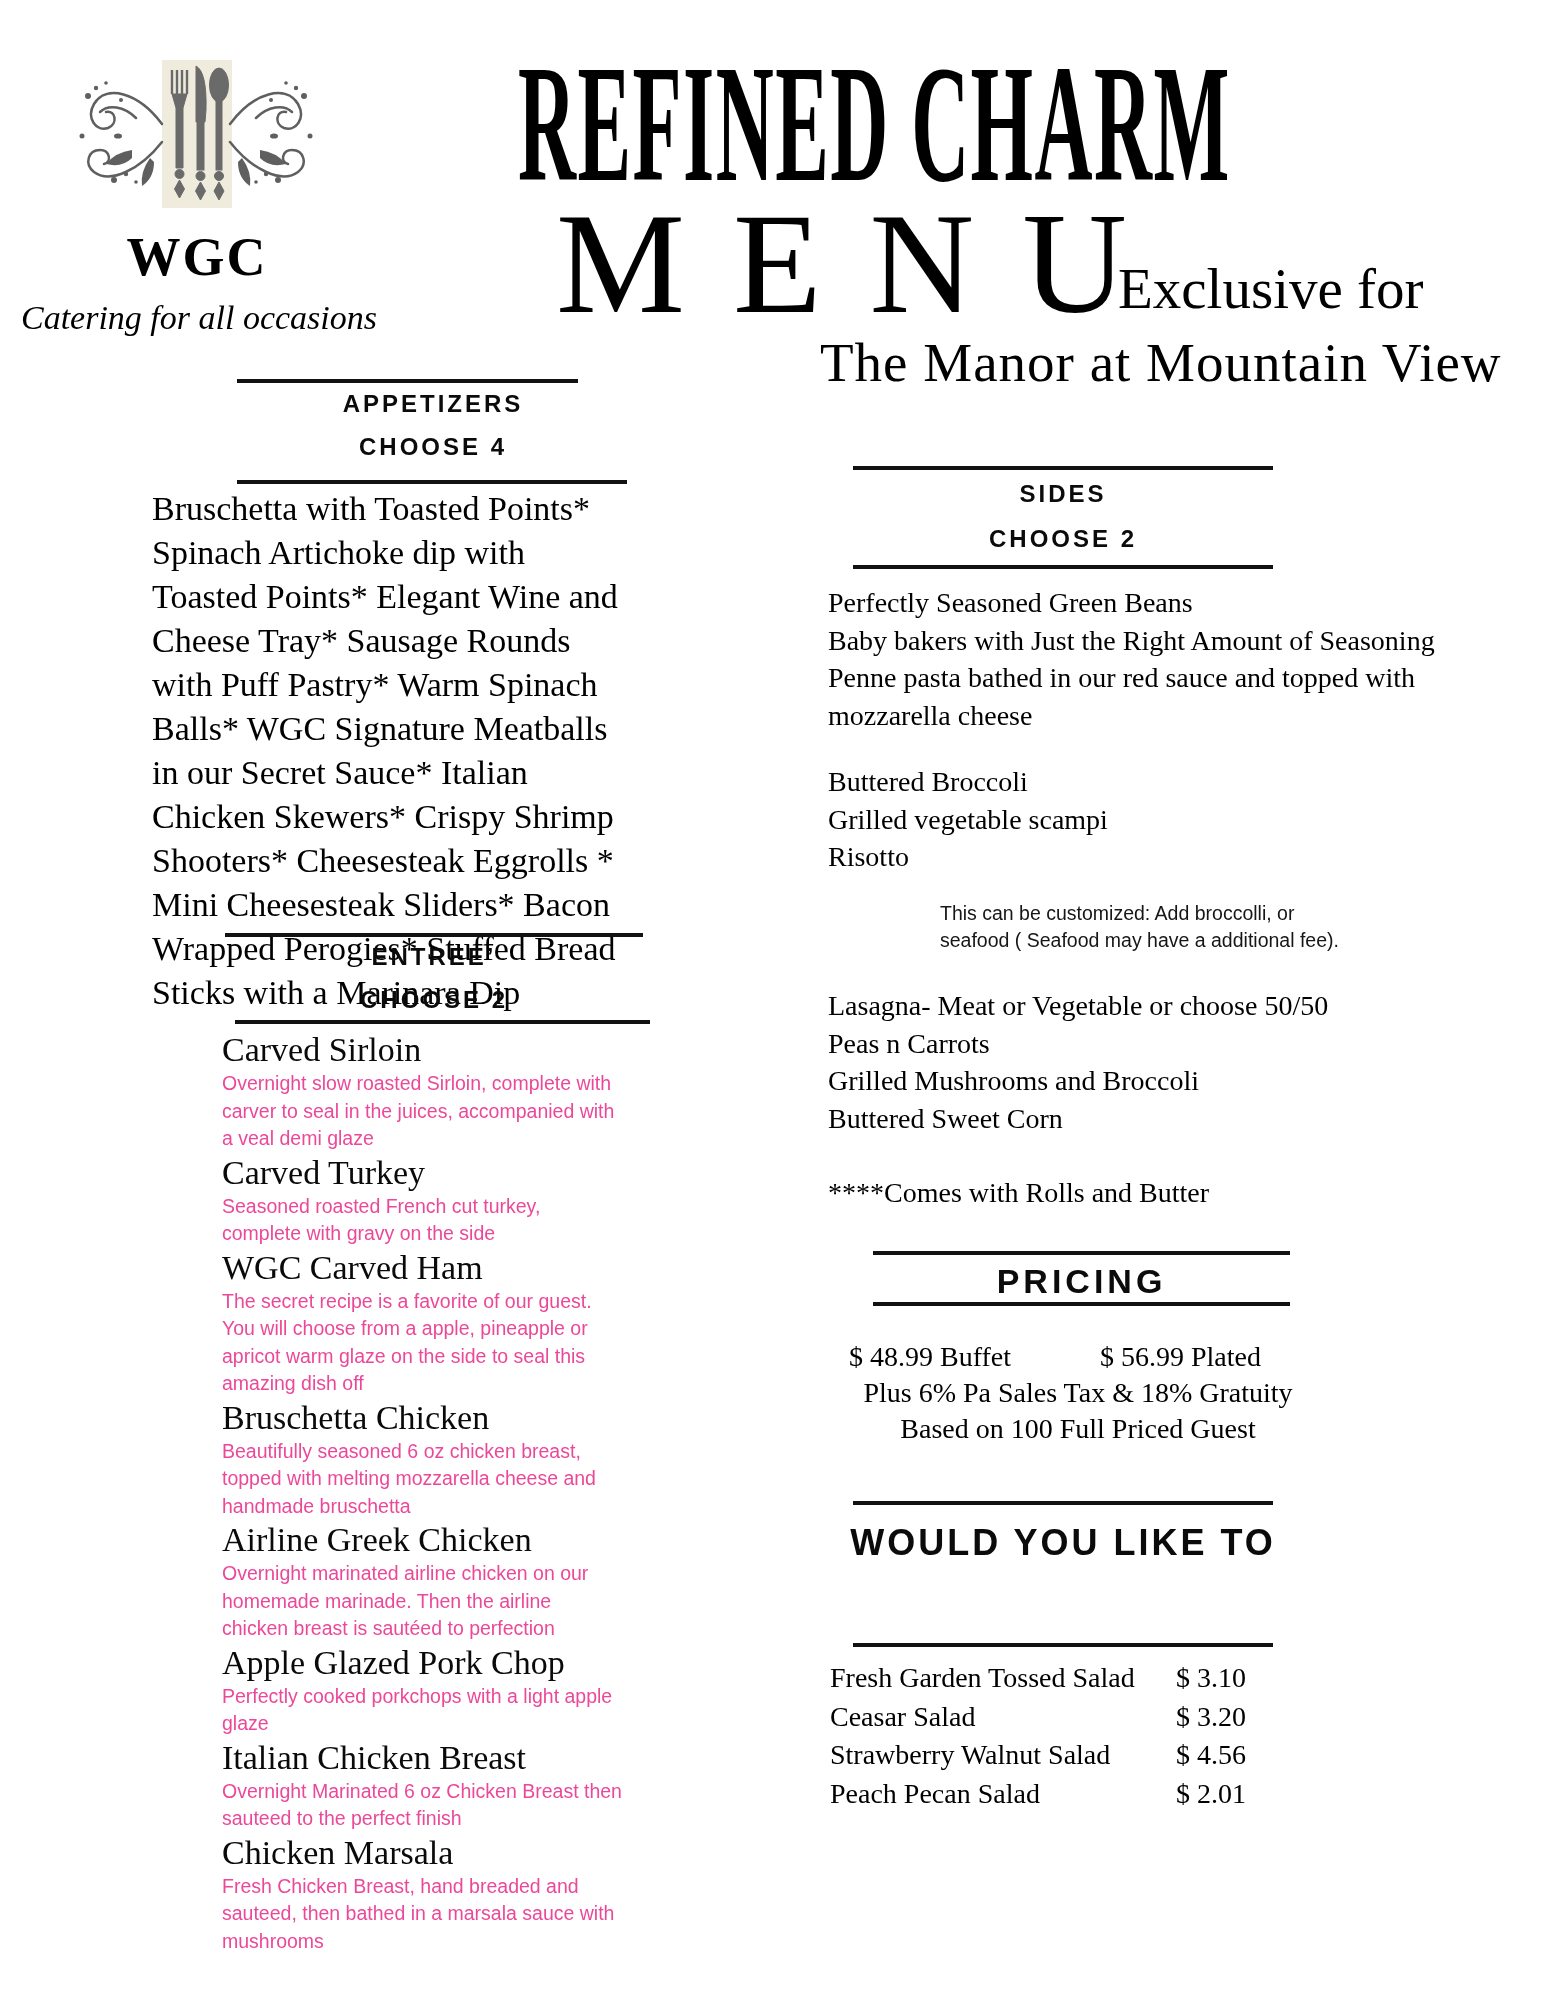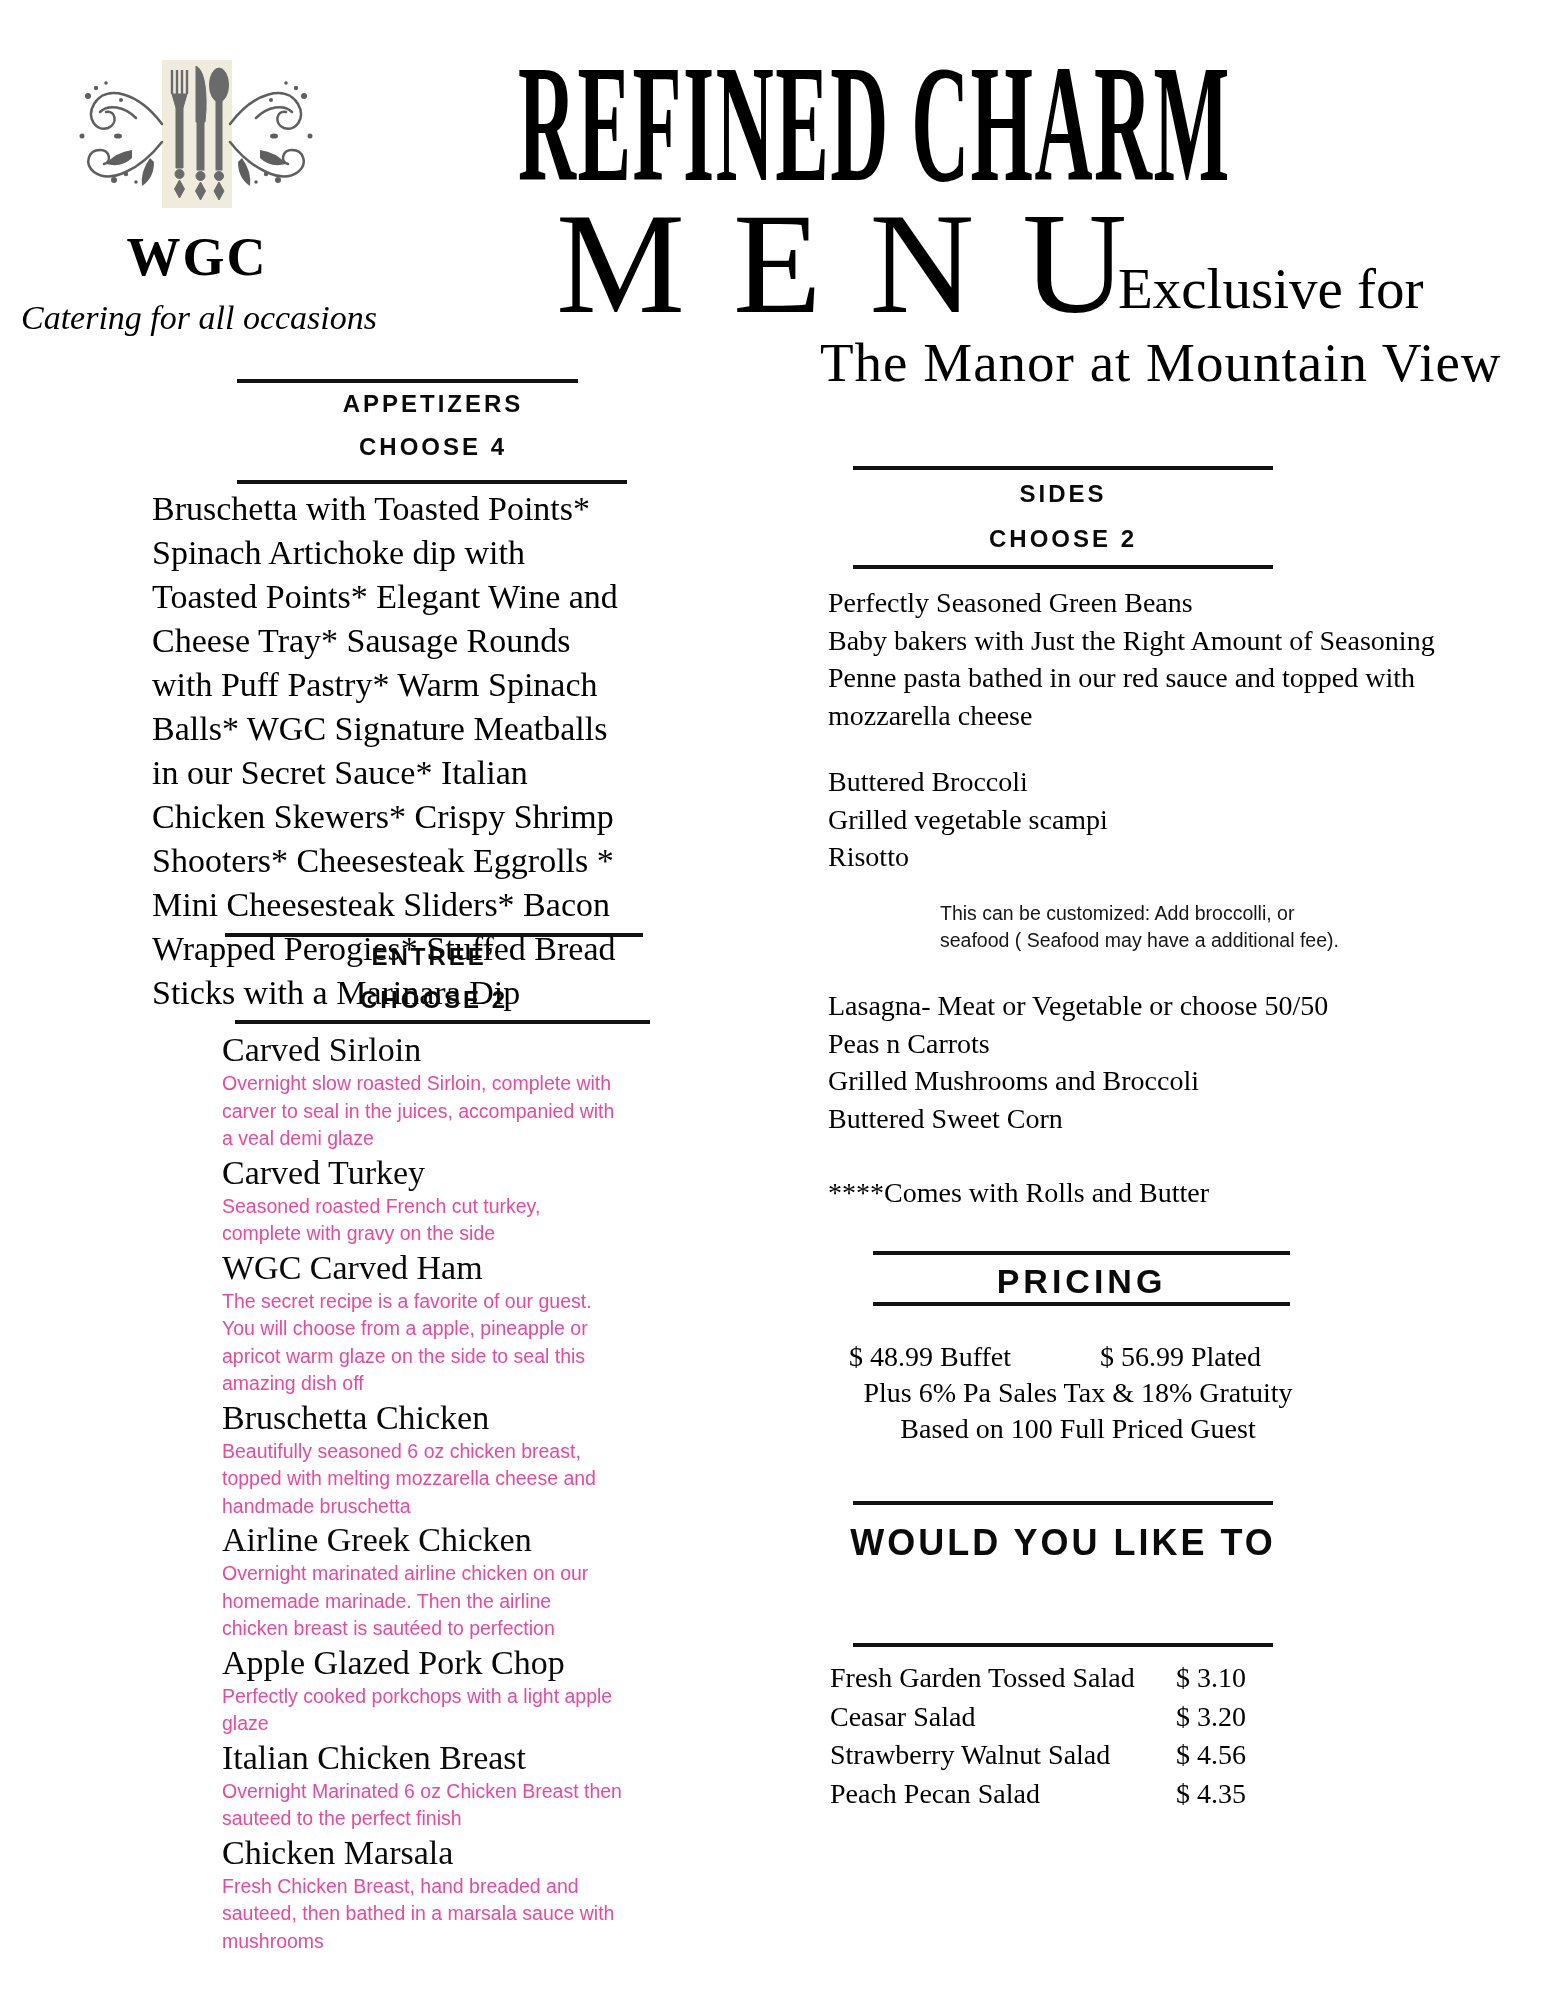--- a/index.html
+++ b/index.html
@@ -229,17 +229,17 @@
     <div class="salad-row serifline">
       <div class="salad-name">Ceasar Salad</div>
       <div class="salad-price">$ 3.20</div>
     </div>
     <div class="salad-row serifline">
       <div class="salad-name">Strawberry Walnut Salad</div>
       <div class="salad-price">$ 4.56</div>
     </div>
     <div class="salad-row serifline">
       <div class="salad-name">Peach Pecan Salad</div>
-      <div class="salad-price">$ 4.35</div>
+      <div class="salad-price">$ 2.01</div>
     </div>
   </div>
 
 </div>
 
 </body></html>

